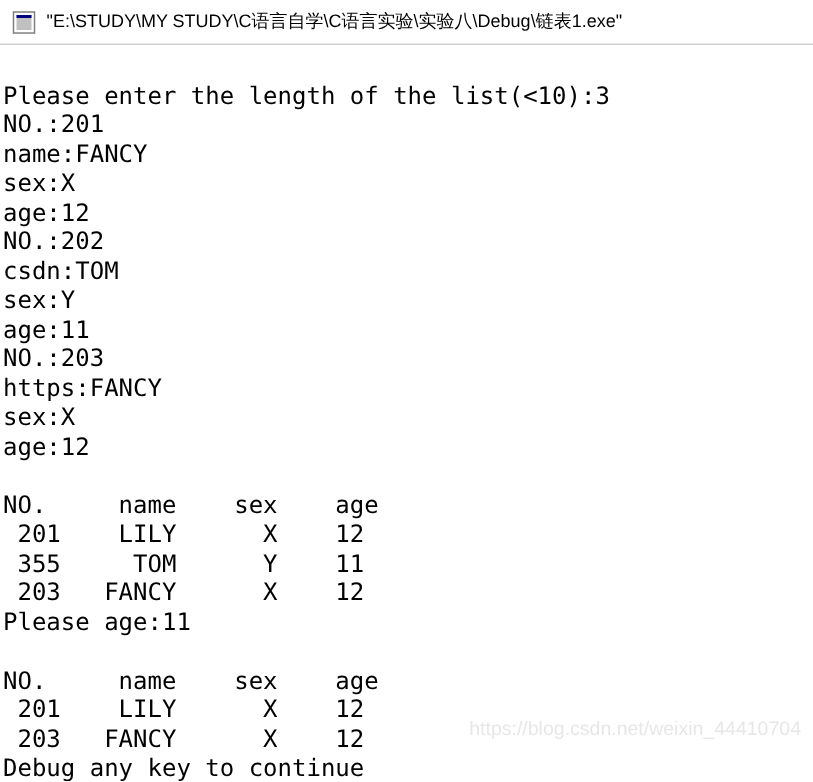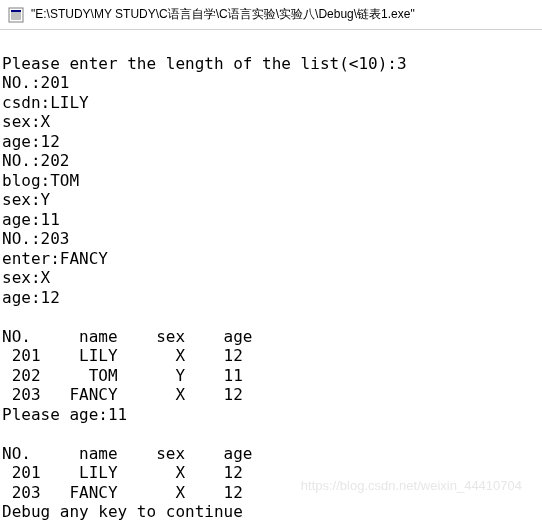--- a/index.html
+++ b/index.html
@@ -40,21 +40,21 @@
     .console {
       padding: 4px 2px;
       white-space: pre;
       line-height: 1.22;
       color: #000000;
       font-family: "SimSun", "NSimSun", monospace;
       letter-spacing: 0px;
     }
     .watermark {
       position: absolute;
-      right: 20px;
+      right: 8px;
       bottom: 28px;
       font-size: 13px;
       color: #e7e7e7;
       font-family: Arial, sans-serif;
       pointer-events: none;
     }
   </style>
 </head>
 <body>
 
@@ -65,35 +65,35 @@
       <rect x="3" y="3" width="10" height="10" fill="#c0c0c0"></rect>
       <rect x="3" y="3" width="10" height="2" fill="#000080"></rect>
     </svg>
   </span>
   <span class="title-text">"E:\STUDY\MY STUDY\C语言自学\C语言实验\实验八\Debug\链表1.exe"</span>
 </div>
 
 <div class="console">
 <span>Please enter the length of the list(&lt;10):3</span>
 <span>NO.:201</span>
-<span>csdn:LILY</span>
+<span>name:FANCY</span>
 <span>sex:X</span>
 <span>age:12</span>
 <span>NO.:202</span>
-<span>blog:TOM</span>
+<span>csdn:TOM</span>
 <span>sex:Y</span>
 <span>age:11</span>
 <span>NO.:203</span>
-<span>enter:FANCY</span>
+<span>https:FANCY</span>
 <span>sex:X</span>
 <span>age:12</span>
 
 <span>NO.     name    sex    age</span>
 <span> 201    LILY      X    12</span>
-<span> 202     TOM      Y    11</span>
+<span> 355     TOM      Y    11</span>
 <span> 203   FANCY      X    12</span>
 <span>Please age:11</span>
 
 <span>NO.     name    sex    age</span>
 <span> 201    LILY      X    12</span>
 <span> 203   FANCY      X    12</span>
 <span>Debug any key to continue</span>
 </div>
 
 <div class="watermark">https://blog.csdn.net/weixin_44410704</div>

